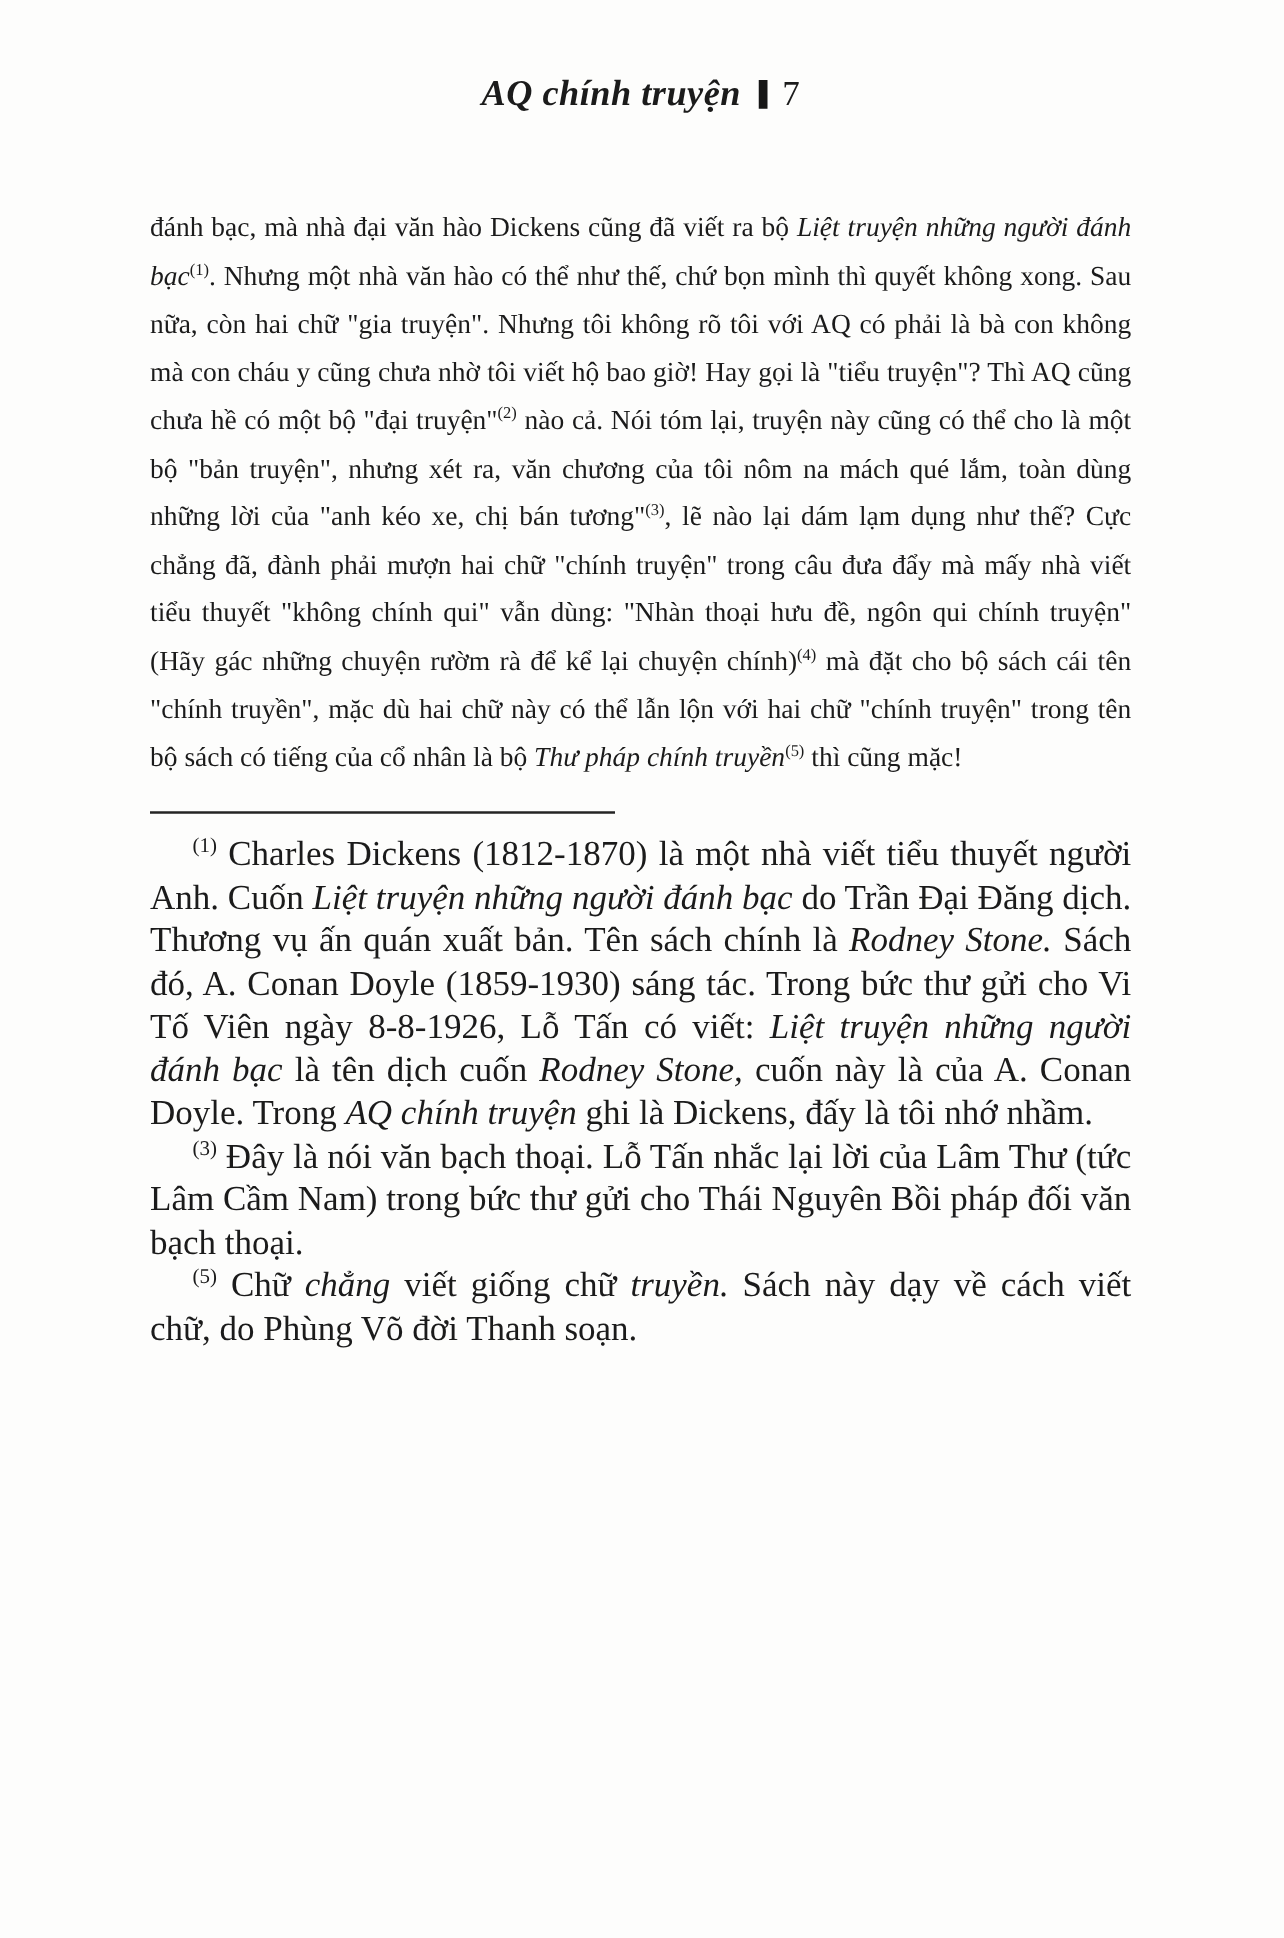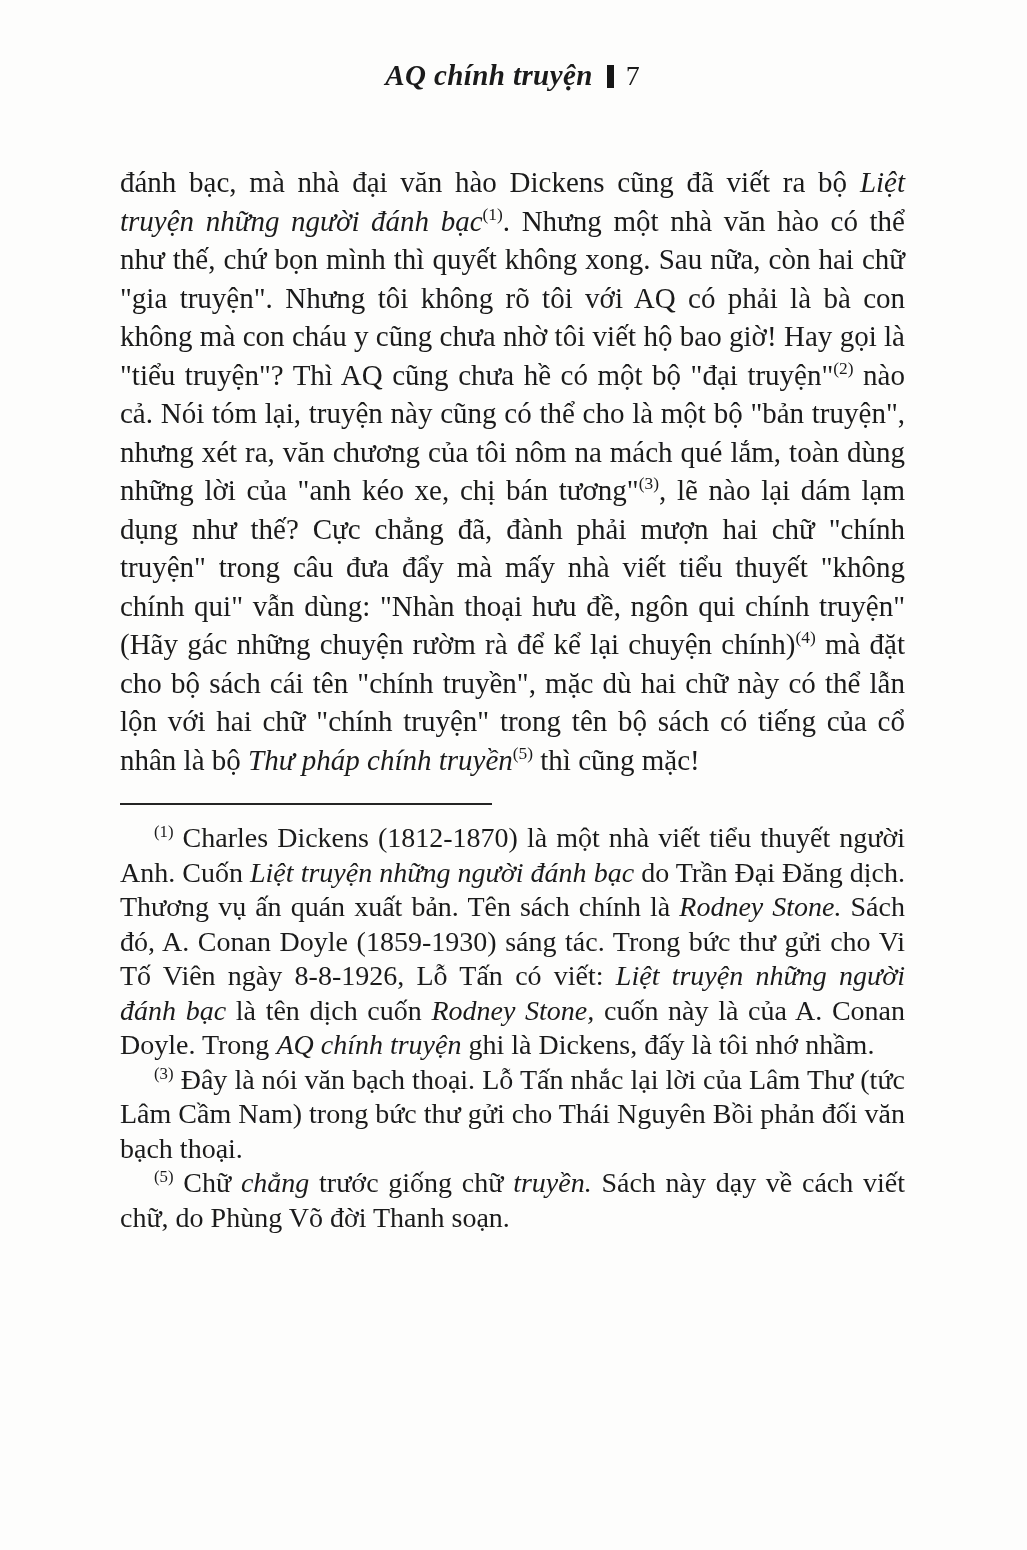--- a/index.html
+++ b/index.html
@@ -32,21 +32,21 @@
     width: 7px;
     height: 23px;
     background: #161616;
     margin: 0 12px 0 14px;
     vertical-align: -3px;
   }
   .page-num { font-size: 28px; }
 
   .body-text {
     margin: 70px 0 0 0;
-    font-size: 29px;
+    font-size: 22px;
     line-height: 38.5px;
     text-align: justify;
   }
 
   sup {
     font-size: 0.6em;
     line-height: 0;
     vertical-align: super;
   }
   .it { font-style: italic; }
@@ -76,17 +76,17 @@
   <div class="header">
     <span class="running-title">AQ chính truyện</span><span class="sep-bar"></span><span class="page-num">7</span>
   </div>
 
   <p class="body-text"><span>đánh bạc, mà nhà đại văn hào Dickens cũng đã viết ra bộ </span><span class="it">Liệt truyện những người đánh bạc</span><sup>(1)</sup><span>. Nhưng một nhà văn hào có thể như thế, chứ bọn mình thì quyết không xong. Sau nữa, còn hai chữ "gia truyện". Nhưng tôi không rõ tôi với AQ có phải là bà con không mà con cháu y cũng chưa nhờ tôi viết hộ bao giờ! Hay gọi là "tiểu truyện"? Thì AQ cũng chưa hề có một bộ "đại truyện"</span><sup>(2)</sup><span> nào cả. Nói tóm lại, truyện này cũng có thể cho là một bộ "bản truyện", nhưng xét ra, văn chương của tôi nôm na mách qué lắm, toàn dùng những lời của "anh kéo xe, chị bán tương"</span><sup>(3)</sup><span>, lẽ nào lại dám lạm dụng như thế? Cực chẳng đã, đành phải mượn hai chữ "chính truyện" trong câu đưa đẩy mà mấy nhà viết tiểu thuyết "không chính qui" vẫn dùng: "Nhàn thoại hưu đề, ngôn qui chính truyện" (Hãy gác những chuyện rườm rà để kể lại chuyện chính)</span><sup>(4)</sup><span> mà đặt cho bộ sách cái tên "chính truyền", mặc dù hai chữ này có thể lẫn lộn với hai chữ "chính truyện" trong tên bộ sách có tiếng của cổ nhân là bộ </span><span class="it">Thư pháp chính truyền</span><sup>(5)</sup><span> thì cũng mặc!</span></p>
 
   <hr class="fn-rule">
 
   <div class="footnotes">
     <p><sup>(1)</sup><span> Charles Dickens (1812-1870) là một nhà viết tiểu thuyết người Anh. Cuốn </span><span class="it">Liệt truyện những người đánh bạc</span><span> do Trần Đại Đăng dịch. Thương vụ ấn quán xuất bản. Tên sách chính là </span><span class="it">Rodney Stone.</span><span> Sách đó, A. Conan Doyle (1859-1930) sáng tác. Trong bức thư gửi cho Vi Tố Viên ngày 8-8-1926, Lỗ Tấn có viết: </span><span class="it">Liệt truyện những người đánh bạc</span><span> là tên dịch cuốn </span><span class="it">Rodney Stone,</span><span> cuốn này là của A. Conan Doyle. Trong </span><span class="it">AQ chính truyện</span><span> ghi là Dickens, đấy là tôi nhớ nhầm.</span></p>
-    <p><sup>(3)</sup><span> Đây là nói văn bạch thoại. Lỗ Tấn nhắc lại lời của Lâm Thư (tức Lâm Cầm Nam) trong bức thư gửi cho Thái Nguyên Bồi phản đối văn bạch thoại.</span></p>
-    <p><sup>(5)</sup><span> Chữ </span><span class="it">chẳng</span><span> trước giống chữ </span><span class="it">truyền.</span><span> Sách này dạy về cách viết chữ, do Phùng Võ đời Thanh soạn.</span></p>
+    <p><sup>(3)</sup><span> Đây là nói văn bạch thoại. Lỗ Tấn nhắc lại lời của Lâm Thư (tức Lâm Cầm Nam) trong bức thư gửi cho Thái Nguyên Bồi pháp đối văn bạch thoại.</span></p>
+    <p><sup>(5)</sup><span> Chữ </span><span class="it">chẳng</span><span> viết giống chữ </span><span class="it">truyền.</span><span> Sách này dạy về cách viết chữ, do Phùng Võ đời Thanh soạn.</span></p>
   </div>
 
 </div>
 
 </body></html>

